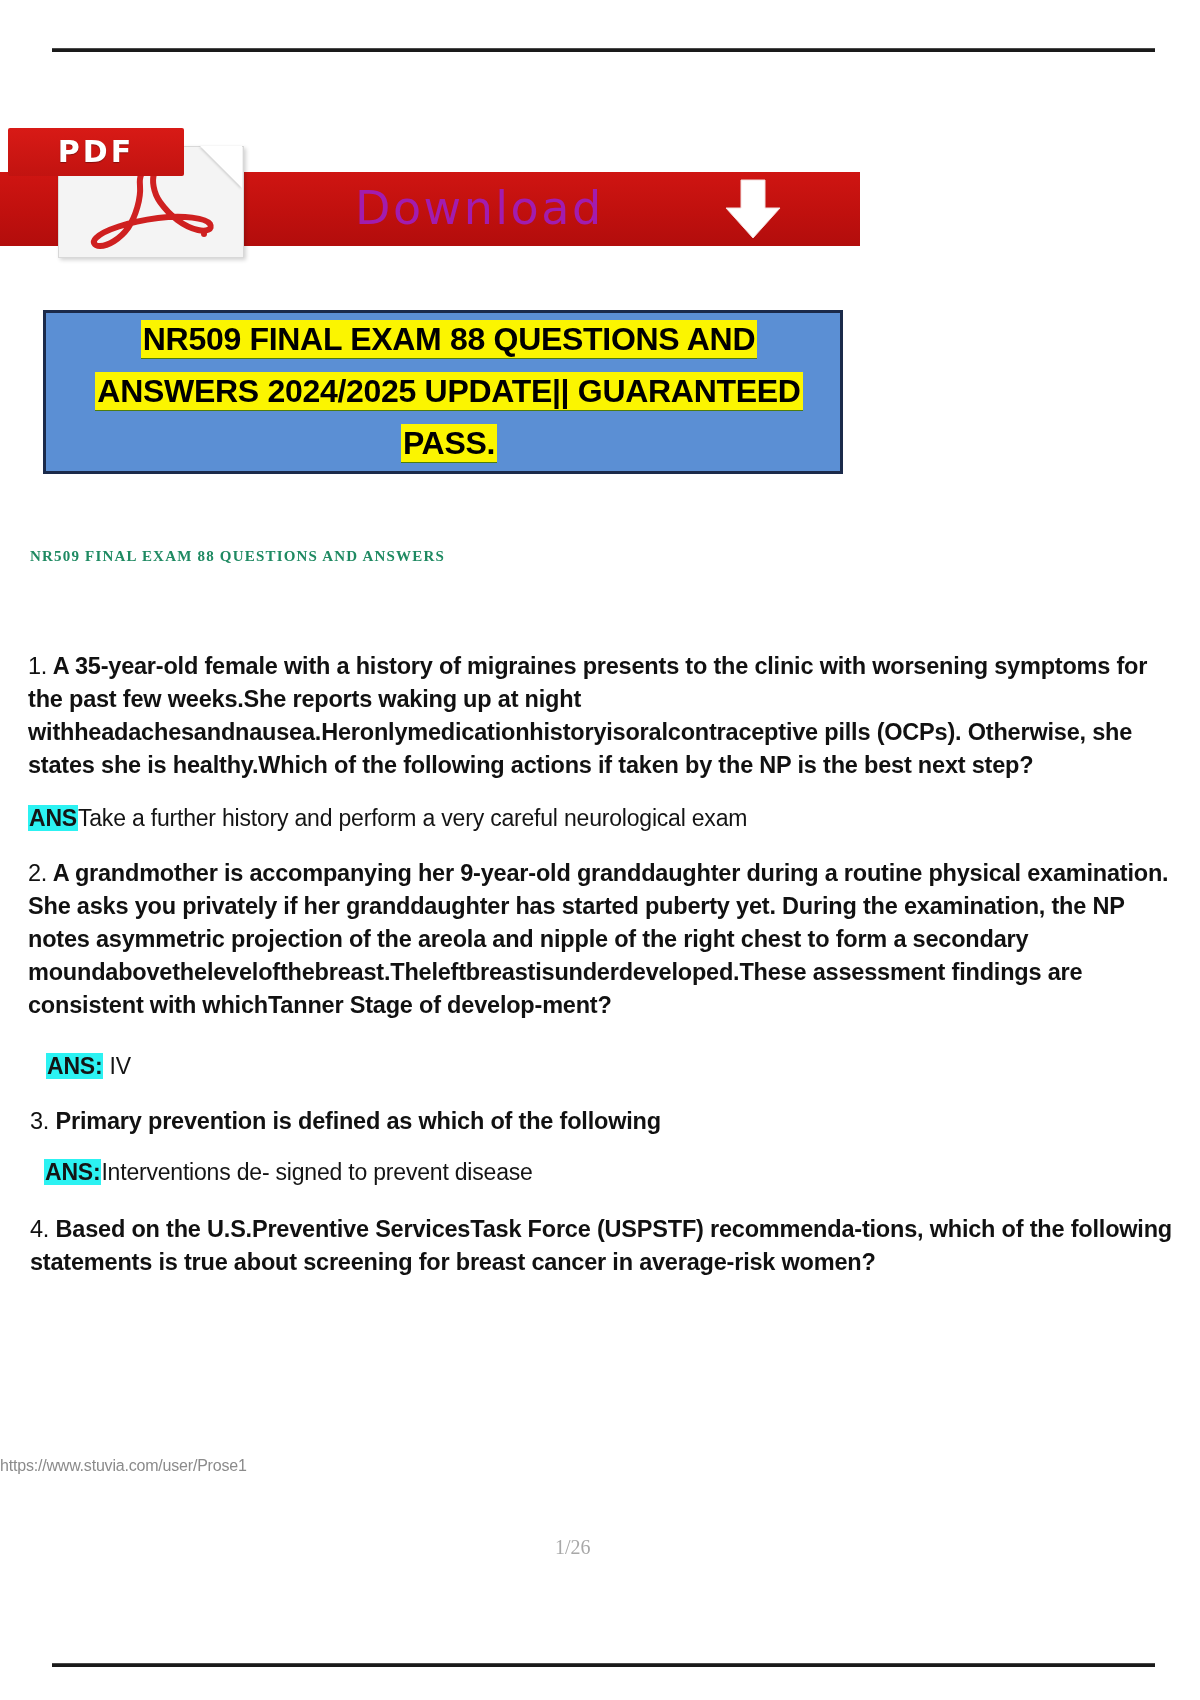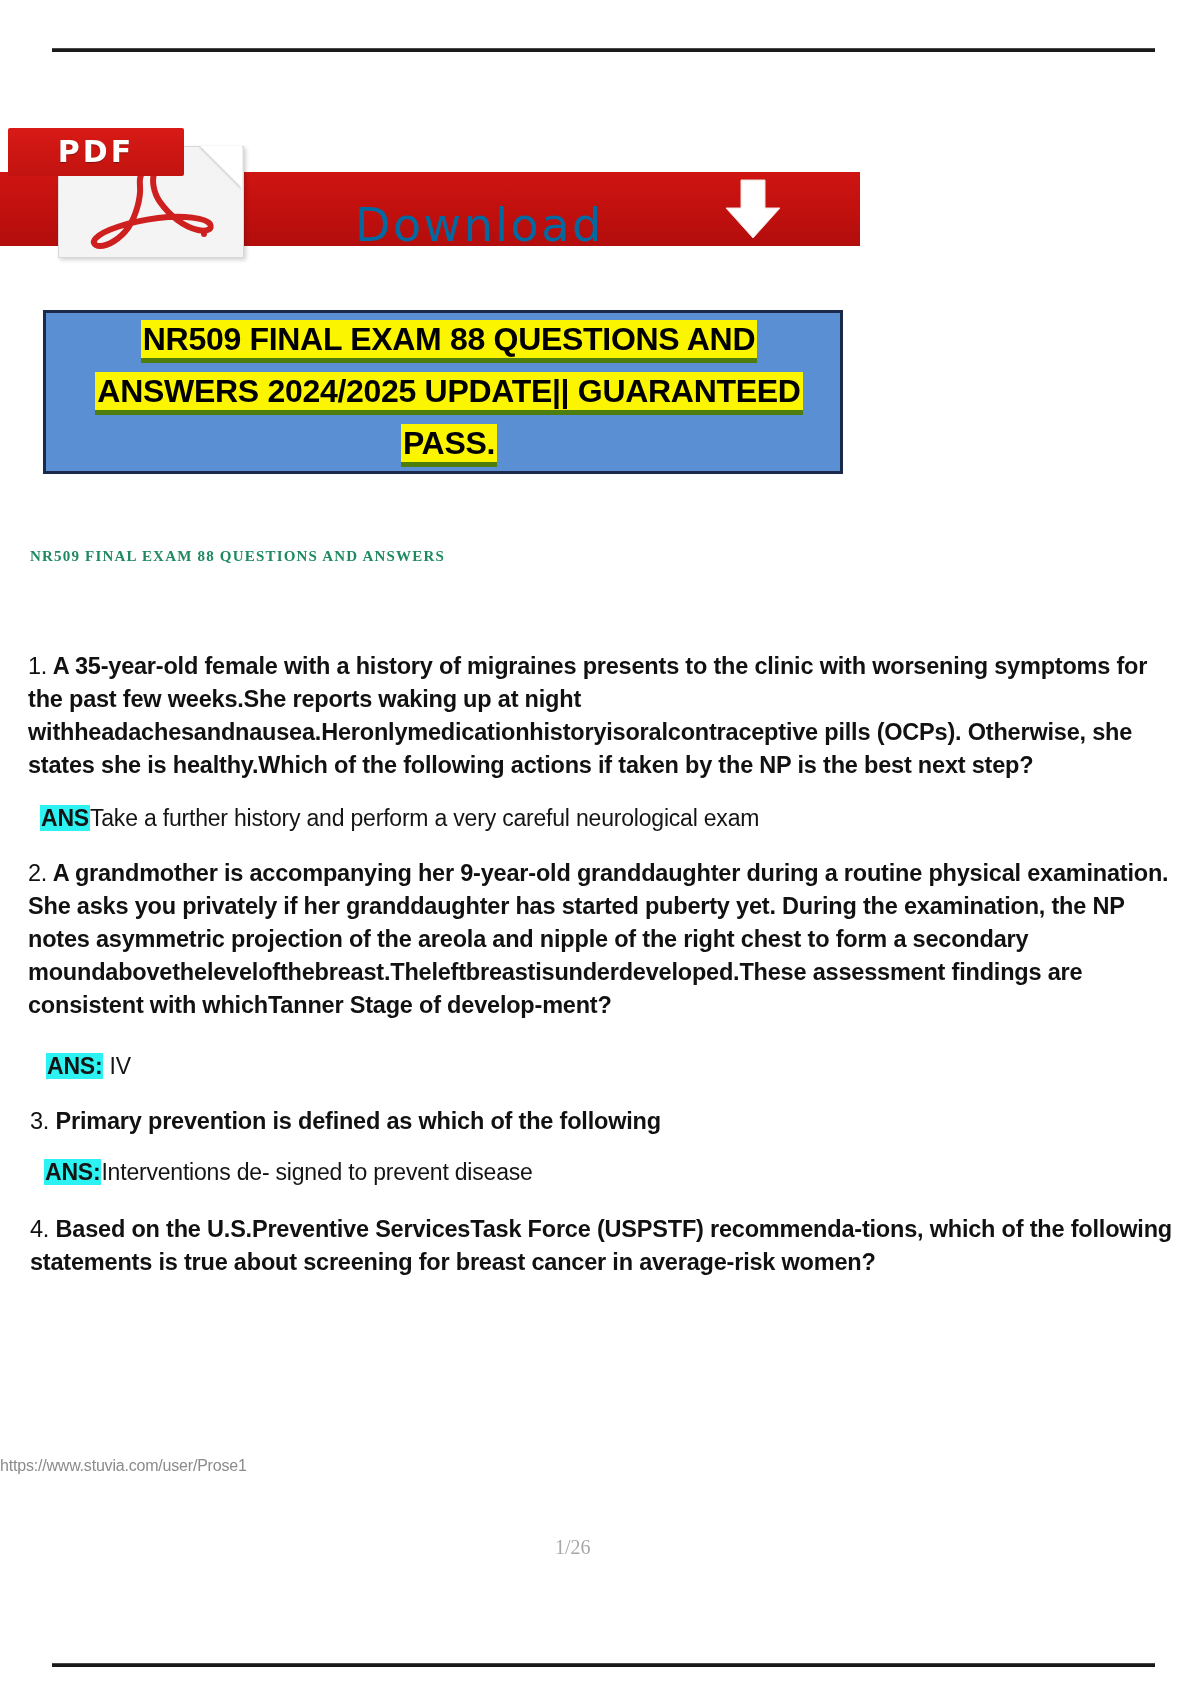--- a/index.html
+++ b/index.html
@@ -40,25 +40,25 @@
     left: 0;
     top: 172px;
     width: 860px;
     height: 74px;
     background: #c8110f;
     background: linear-gradient(to bottom, #cf1512 0%, #c0100e 55%, #b20d0c 100%);
   }
   .download-word {
     position: absolute;
     left: 355px;
-    top: 193px;
+    top: 176px;
     width: 330px;
     height: 66px;
     line-height: 64px;
-    color: #0369a1;
+    color: #a21caf;
     font-size: 46px;
     font-weight: 400;
     letter-spacing: 2.5px;
     font-family: "DejaVu Sans", sans-serif;
     white-space: nowrap;
   }
   .download-arrow {
     position: absolute;
     left: 722px;
     top: 178px;
@@ -142,21 +142,21 @@
     line-height: 46px;
     white-space: nowrap;
   }
   .title-line span.hl {
     background: #fbf500;
     color: #000000;
     font-size: 32px;
     font-weight: 700;
     font-family: "Liberation Sans", sans-serif;
     letter-spacing: -0.3px;
-    border-bottom: 5px solid #4d7c0f;
+    border-bottom: 1px solid #4d7c0f;
     padding: 1px 2px;
   }
 
   
   .green-heading {
     position: absolute;
     left: 30px;
     top: 548px;
     color: #1f8a62;
     font-family: "Liberation Serif", serif;
@@ -197,21 +197,21 @@
     letter-spacing: -0.2px;
   }
   .ans-tag {
     background: #2cf2f2;
     font-weight: 700;
     padding: 0 1px;
   }
 
   
   .blk1 { margin-bottom: 20px; }
-  .ans1 { margin-left: 12px; margin-bottom: 22px; }
+  .ans1 { margin-left: 0; margin-bottom: 22px; }
   .blk2 { margin-bottom: 28px; }
   .ans2 { margin-left: 18px; margin-bottom: 22px; }
   .blk3 { margin-left: 2px; }
   .ans3 { margin-left: 8px; margin-bottom: 24px; padding-left: 8px; }
   .blk4 { margin-left: 2px; }
 
   
   .footer-url {
     position: absolute;
     left: 0px;

